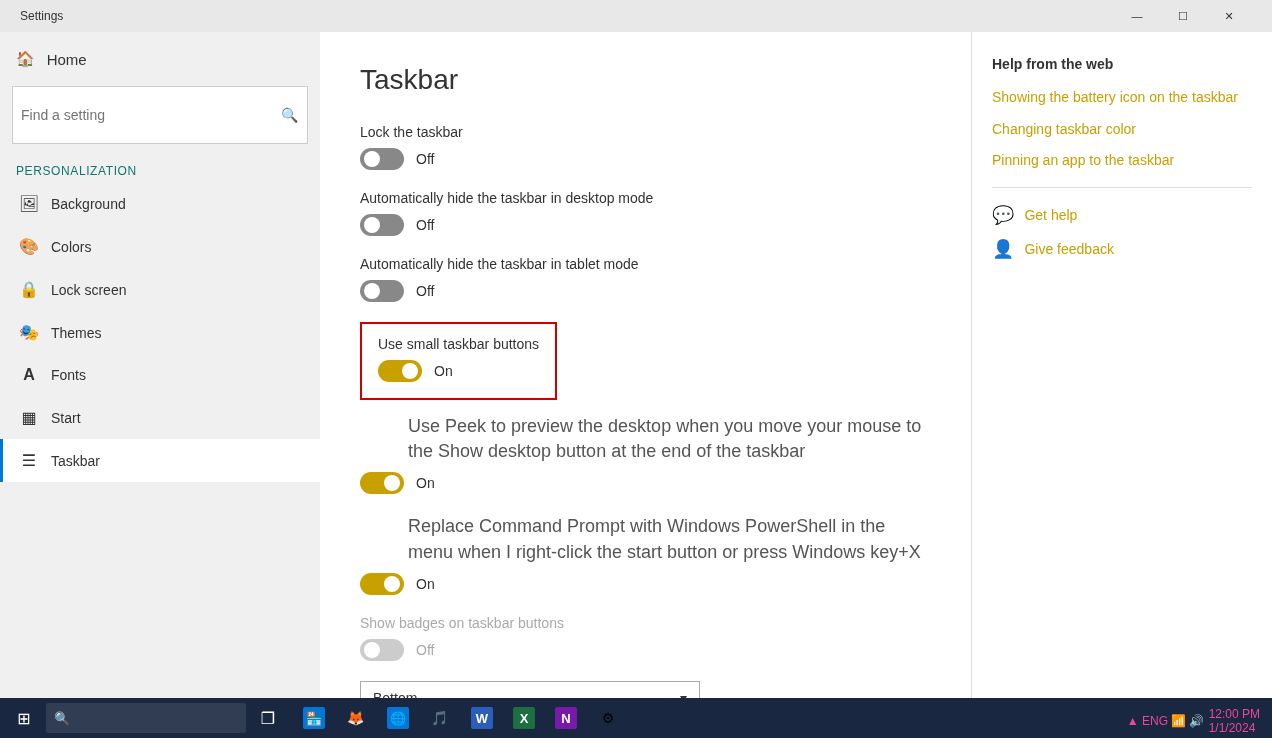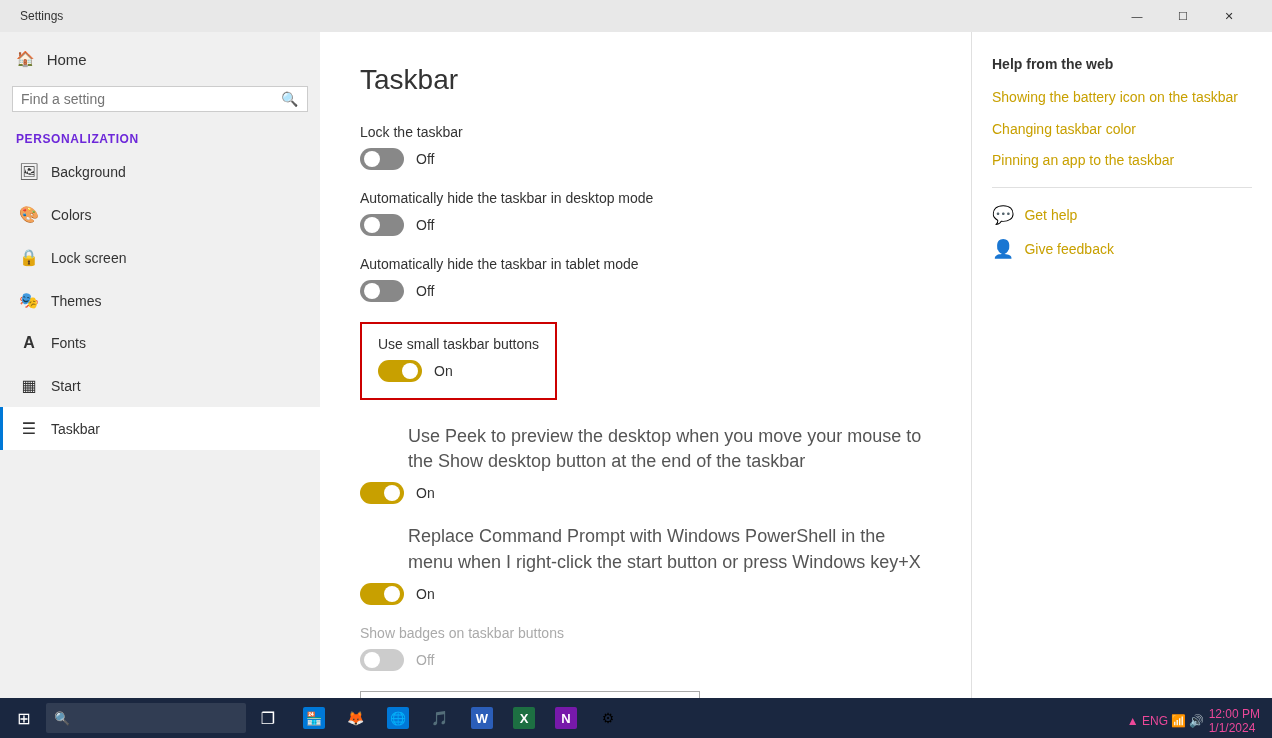--- a/index.html
+++ b/index.html
@@ -51,31 +51,31 @@
       font-size: 15px;
       color: #333;
     }
 
     .search-box {
       margin: 8px 12px;
       display: flex;
       align-items: center;
       background: white;
       border: 1px solid #ccc;
-      padding: 4px 8px;
+      padding: 20px 8px;
     }
     .search-box input {
       border: none; outline: none; font-size: 14px; flex: 1; background: transparent;
     }
     .search-icon-btn { color: #555; font-size: 14px; }
 
     .sidebar-section-label {
       font-size: 12px;
-      font-weight: 700;
-      color: #6d28d9;
+      font-weight: 400;
+      color: #0f766e;
       padding: 12px 16px 4px 16px;
       text-transform: uppercase;
       letter-spacing: 0.05em;
     }
 
     .sidebar-item {
       display: flex;
       align-items: center;
       gap: 12px;
       padding: 12px 16px;
@@ -164,21 +164,21 @@
       font-size: 14px;
       color: #333;
     }
     .toggle-state.disabled { color: #aaa; }
 
     
     .highlight-box {
       border: 2px solid #cc0000;
       padding: 12px 16px;
       display: inline-block;
-      margin-bottom: 24px;
+      margin-bottom: 14px;
       background: white;
     }
 
     
     .dropdown {
       width: 340px;
       border: 1px solid #aaa;
       padding: 8px 12px;
       display: flex;
       align-items: center;

